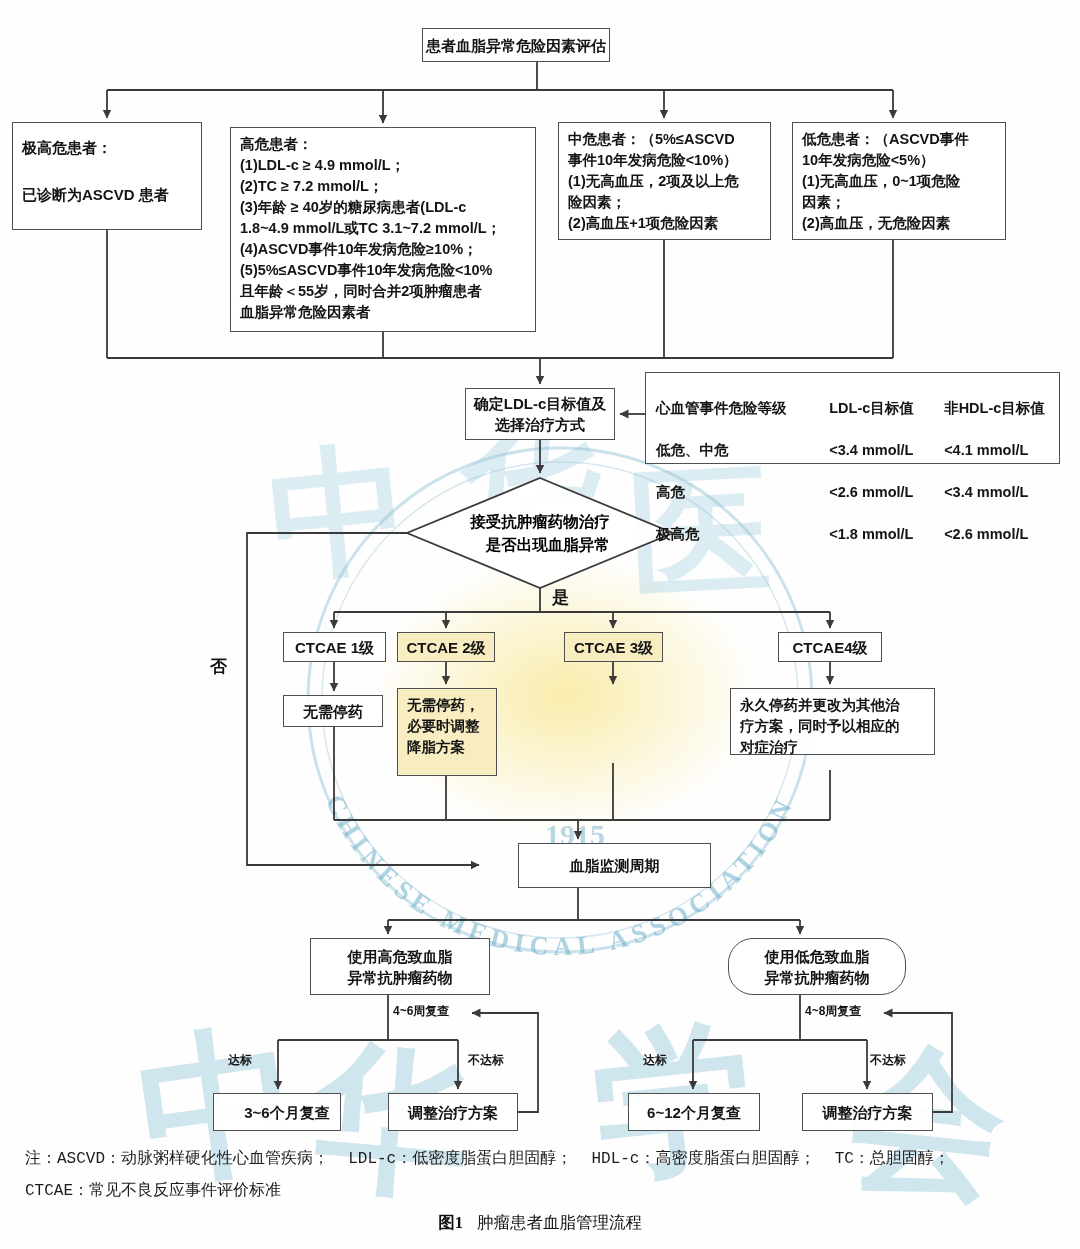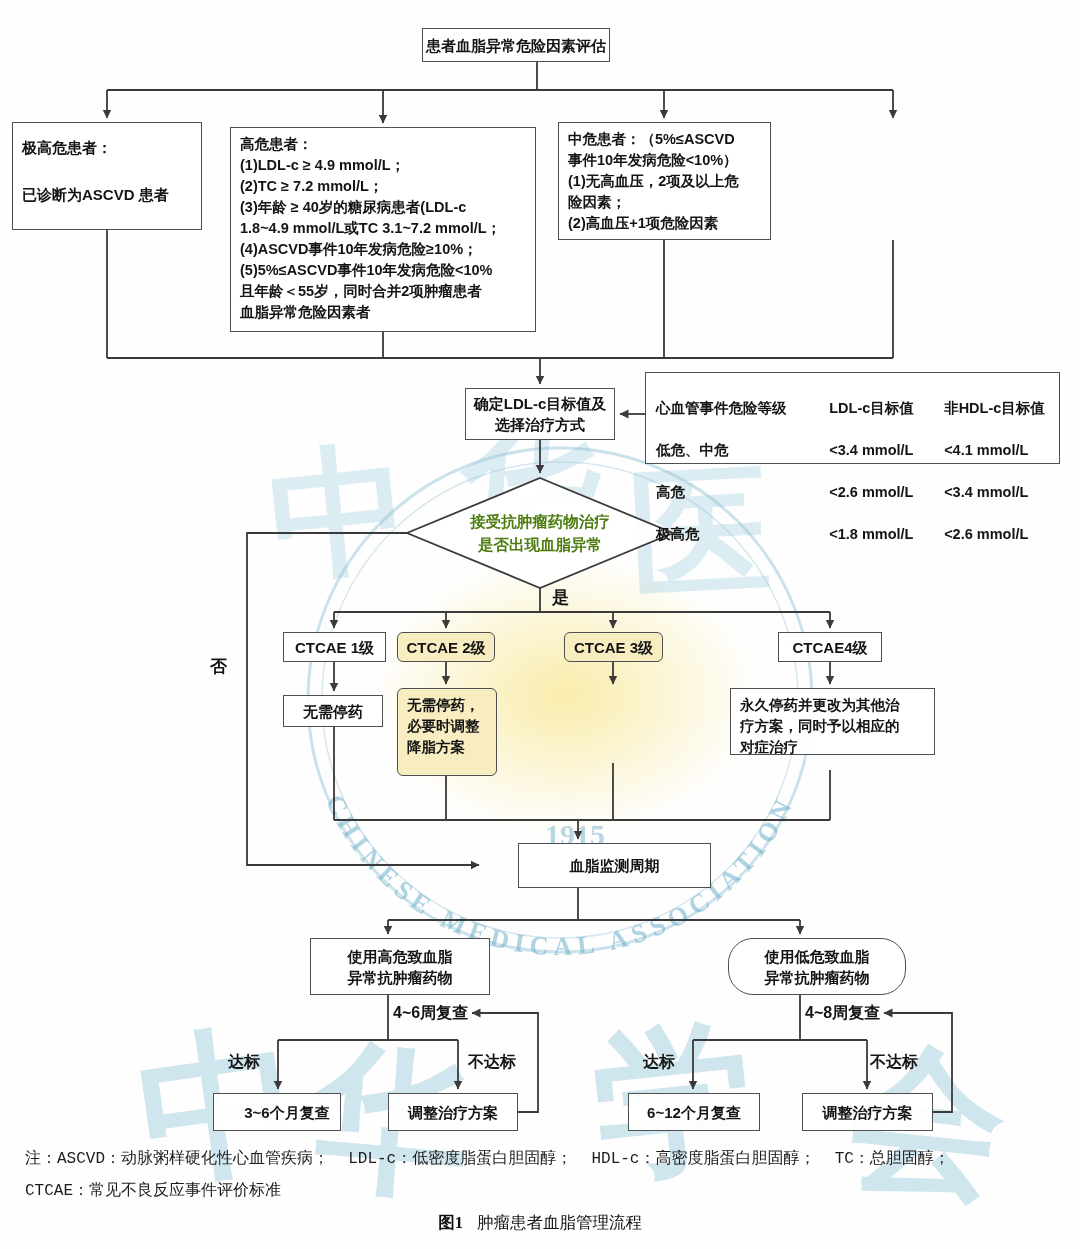--- a/index.html
+++ b/index.html
@@ -15,24 +15,24 @@
   
   .lines{position:absolute;left:0;top:0;z-index:2;pointer-events:none;}
   .ln{fill:none;stroke:#3a3a3a;stroke-width:1.8;}
   .ar{fill:none;stroke:#3a3a3a;stroke-width:1.8;marker-end:url(#ah);}
   
   .box{position:absolute;box-sizing:border-box;border:1.6px solid #4f4f4f;background:rgba(255,255,255,.93);
        color:#141414;font-weight:700;font-size:15px;line-height:1.4;white-space:pre-line;z-index:3;}
   .cc{display:flex;align-items:center;justify-content:center;text-align:center;}
   .ll{padding:6px 9px;}
   .sm{font-size:14.5px;line-height:1.45;}
-  .ylw{background:#f7edc0;border-radius:6px;}
-  .lbl{position:absolute;z-index:3;font-weight:700;font-size:16px;color:#141414;white-space:nowrap;}
-  .dtext{position:absolute;z-index:3;display:flex;align-items:center;justify-content:center;text-align:center;
-         font-weight:700;font-size:15.5px;line-height:1.5;white-space:pre-line;color:#4d7c0f;}
+  .ylw{background:#f7edc0;}
+  .lbl{position:absolute;z-index:3;font-weight:700;font-size:12px;color:#141414;white-space:nowrap;}
+  .dtext{position:absolute;z-index:3;display:flex;align-items:center;justify-content:center;text-align:right;
+         font-weight:700;font-size:15.5px;line-height:1.5;white-space:pre-line;color:#000000;}
   
   .tbl{padding:4px 0;}
   .trow{display:flex;line-height:21px;font-size:14.5px;}
   .tc1{width:178px;padding-left:10px;}
   .tc2{width:118px;}
   .tc3{width:118px;}
   
   .note{position:absolute;left:25px;width:1040px;z-index:3;color:#1c1c1c;font-size:16px;
         font-family:Liberation Mono, monospace;white-space:pre-wrap;}
   .caption{position:absolute;left:0;width:100%;text-align:center;z-index:3;color:#111;font-size:16.5px;
@@ -123,20 +123,25 @@
 (5)5%≤ASCVD事件10年发病危险&lt;10%
 且年龄＜55岁，同时合并2项肿瘤患者
 血脂异常危险因素者</div>
 
   <div class="box ll sm" style="left:558px;top:122px;width:213px;height:118px;">中危患者：（5%≤ASCVD
 事件10年发病危险&lt;10%）
 (1)无高血压，2项及以上危
 险因素；
 (2)高血压+1项危险因素</div>
 
+  <div class="box ll sm" style="left:792px;top:122px;width:214px;height:118px;">低危患者：（ASCVD事件
+10年发病危险&lt;5%）
+(1)无高血压，0~1项危险
+因素；
+(2)高血压，无危险因素</div>
 
   <div class="box cc" style="left:465px;top:388px;width:150px;height:52px;">确定LDL-c目标值及
 选择治疗方式</div>
 
   <div class="box tbl" style="left:645px;top:372px;width:415px;height:92px;">
     <div class="trow">
       <div class="tc1">心血管事件危险等级</div>
       <div class="tc2">LDL-c目标值</div>
       <div class="tc3">非HDL-c目标值</div>
     </div>

